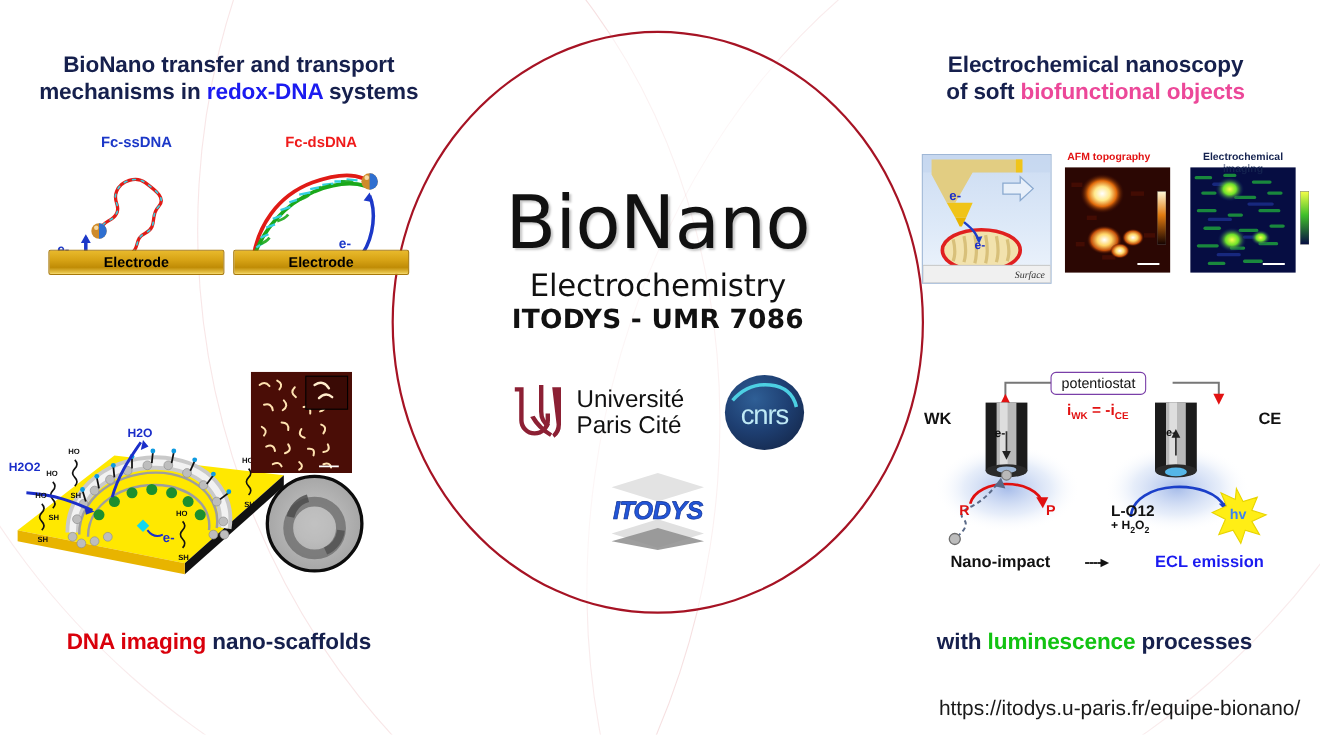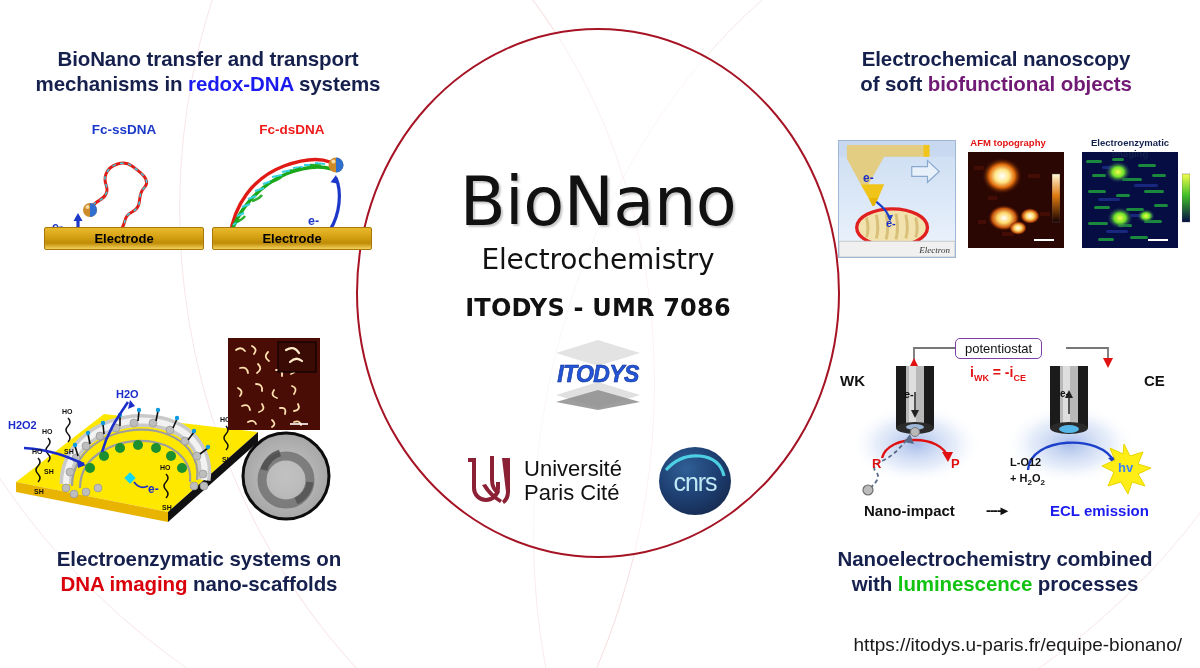--- a/index.html
+++ b/index.html
@@ -38,42 +38,42 @@
     margin-top:142px;
     font-size:67px;line-height:.98;color:#111;letter-spacing:-.5px;
     text-shadow:2px 2px 2px rgba(0,0,0,.22);
     font-family:"DejaVu Sans", sans-serif;font-weight:400;text-align:center;
   }
   #brand-sub{
     margin-top:7px;font-size:28px;color:#111;letter-spacing:-.2px;
     font-family:"DejaVu Sans", sans-serif;font-weight:400;
   }
   #brand-unit{
-    margin-top:18px;font-size:24px;color:#111;font-weight:600;letter-spacing:.2px;
+    font-size:24px;color:#111;font-weight:600;letter-spacing:.2px;
     font-family:"DejaVu Sans", sans-serif;
   }
 
   
   #logo-row{margin-top:34px;display:flex;align-items:center;gap:36px;}
   .upc-logo{display:flex;align-items:center;gap:10px;}
   .upc-mark{width:50px;height:54px;}
   .upc-text{font-size:22px;line-height:1.06;color:#111;font-family:"Liberation Sans",sans-serif;}
   .cnrs-logo{width:74px;height:74px;}
   #itodys-logo{margin-top:16px;width:112px;height:72px;position:relative;}
 
   
   .caption{
     position:absolute;text-align:center;
     font-family:"Liberation Sans", sans-serif;
     font-weight:700;font-size:20.5px;line-height:1.22;
     color:#16204d;letter-spacing:-.1px;
   }
   .hl-blue{color:#1b1bf0;}
   .hl-red{color:#d9000b;}
-  .hl-green-dark{color:#701a75;}
+  .hl-green-dark{color:#ec4899;}
   .hl-green{color:#12c312;}
   #cap-tl{left:8px;top:46px;width:400px;}
   #cap-tr{left:800px;top:46px;width:392px;}
   #cap-bl{left:8px;top:546px;width:382px;}
   #cap-br{left:796px;top:546px;width:398px;}
 
   
   .fig{position:absolute;}
 
   
@@ -128,29 +128,20 @@
   <div class="bg-swoosh sw3"></div>
   <div class="bg-swoosh sw4"></div>
 
   <div id="center-ellipse"></div>
 
   <div id="brand-stack">
     <div id="brand-title">BioNano</div>
     <div id="brand-sub">Electrochemistry</div>
     <div id="brand-unit">ITODYS - UMR 7086</div>
 
-    <div id="itodys-logo">
-      <svg viewBox="0 0 112 72" width="112" height="72">
-        <polygon points="56,2 98,15 56,28 14,15" fill="#e3e3e3"></polygon>
-        <polygon points="56,44 98,57 56,70 14,57" fill="#e0e0e0"></polygon>
-        <polygon points="56,52 98,64 56,72 14,64" fill="#8d8d8d" opacity=".85"></polygon>
-        <text x="56" y="44" text-anchor="middle" font-family="Liberation Sans, sans-serif" font-size="23" font-weight="700" font-style="italic" fill="#2255d8" stroke="#11308f" stroke-width=".6" letter-spacing="-.6">ITODYS</text>
-      </svg>
-    </div>
-
     <div id="logo-row">
 
       <div class="upc-logo">
         <svg class="upc-mark" viewBox="0 0 50 54">
           <path d="M4 4 h8 v30 a10 10 0 0 0 20 0 v-6 h4 v6 a14 14 0 0 1 -28 0 v-26 h-4z" fill="#8c2034"></path>
           <path d="M26 2 h4 v24 q0 8 6 12 l-2 3 q-8 -5 -8 -15z" fill="#8c2034"></path>
           <path d="M38 4 h8 v34 q0 8 -6 12 l-2 -3 q4 -4 4 -9z" fill="#8c2034"></path>
           <path d="M22 30 q6 10 16 16 l-2 3 q-12 -7 -18 -18z" fill="#8c2034"></path>
         </svg>
         <div class="upc-text">
@@ -163,20 +154,29 @@
         <defs>
           <radialGradient id="cnrsg" cx="38%" cy="32%" r="78%">
             <stop offset="0%" stop-color="#2f5f96"></stop>
             <stop offset="55%" stop-color="#1e3f72"></stop>
             <stop offset="100%" stop-color="#15294d"></stop>
           </radialGradient>
         </defs>
         <ellipse cx="37" cy="37" rx="36" ry="34" fill="url(#cnrsg)"></ellipse>
         <path d="M8 26 q14 -16 34 -14 q20 2 24 20" stroke="#4fd7e8" stroke-width="3.2" fill="none" opacity=".95"></path>
         <text x="37" y="47" text-anchor="middle" font-family="Liberation Sans, sans-serif" font-size="25" font-weight="400" fill="#bfe9f5" letter-spacing="-1">cnrs</text>
+      </svg>
+    </div>
+
+    <div id="itodys-logo">
+      <svg viewBox="0 0 112 72" width="112" height="72">
+        <polygon points="56,2 98,15 56,28 14,15" fill="#e3e3e3"></polygon>
+        <polygon points="56,44 98,57 56,70 14,57" fill="#e0e0e0"></polygon>
+        <polygon points="56,52 98,64 56,72 14,64" fill="#8d8d8d" opacity=".85"></polygon>
+        <text x="56" y="44" text-anchor="middle" font-family="Liberation Sans, sans-serif" font-size="23" font-weight="700" font-style="italic" fill="#2255d8" stroke="#11308f" stroke-width=".6" letter-spacing="-.6">ITODYS</text>
       </svg>
     </div>
   </div>
 
   <div class="caption" id="cap-tl">
     <span>BioNano transfer and transport</span><br>
     <span>mechanisms in </span><span class="hl-blue">redox-DNA</span><span> systems</span>
   </div>
 
   <div class="fig" id="fig-ss">
@@ -231,21 +231,21 @@
       <path d="M124 35.5 a7.5 7.5 0 0 1 0 15 z" fill="#2f6fd0"></path>
       <circle cx="121.4" cy="39.5" r="2.1" fill="#ffe7b8" opacity=".85"></circle>
       <path d="M118 108 C 128 92, 130 70, 124 56" stroke="#1c38c8" stroke-width="3.2" fill="none"></path>
       <path d="M124 53 l-5.4 7.3 l8.8 1.6 z" fill="#1c38c8"></path>
     </svg>
     <div class="etxt" style="left:96px;top:92px">e-</div>
     <div class="electrode">Electrode</div>
   </div>
 
   <div class="caption" id="cap-bl">
-    <span>Electroenzymatic systems on</span><br>
+    <br>
     <span class="hl-red">DNA imaging</span><span> nano-scaffolds</span>
   </div>
 
   <div class="fig" id="fig-origami">
     <svg viewBox="0 0 260 190" width="260" height="190" style="position:absolute;left:0;top:0">
       <polygon points="8,130 96,62 250,80 160,160" fill="#ffe800"></polygon>
       <polygon points="160,160 250,80 250,90 160,170" fill="#111"></polygon>
       <polygon points="8,130 160,160 160,170 8,140" fill="#e8b400"></polygon>
 
       <g>
@@ -415,21 +415,21 @@
         <path d="M68 75 q3 14 0 24"></path>
           <path d="M78 78 q3 12 0 20"></path>
       </g>
 
       <path d="M38 62 C 48 70, 50 74, 52 80" stroke="#1b3fc9" stroke-width="2.2" fill="none"></path>
       <path d="M52 82 l3 -7 l-6 1 z" fill="#1b3fc9"></path>
       <rect x="0" y="102" width="118" height="16" fill="#f0f0f0" stroke="#c9c9c9" stroke-width="1"></rect>
     </svg>
     <div style="position:absolute;left:24px;top:30px;font-size:12px;font-weight:700;color:#1b2ec9;font-family:'Liberation Sans',sans-serif">e-</div>
     <div style="position:absolute;left:47px;top:76px;font-size:11px;font-weight:700;color:#1b2ec9;font-family:'Liberation Sans',sans-serif">e-</div>
-    <div style="position:absolute;right:5px;bottom:2px;font-size:9px;font-style:italic;color:#333;font-family:'Liberation Serif',serif">Electron</div>
+    <div style="position:absolute;right:5px;bottom:2px;font-size:9px;font-style:italic;color:#333;font-family:'Liberation Serif',serif">Surface</div>
   </div>
 
   <div class="fig" id="fig-afm-topo">
     <div class="img-cap cap-red">AFM topography</div>
     <svg viewBox="0 0 96 96" width="96" height="96">
       <defs>
         <radialGradient id="hot1" cx="50%" cy="50%" r="50%">
           <stop offset="0%" stop-color="#ffffff"></stop>
             <stop offset="35%" stop-color="#ffe98c"></stop>
           <stop offset="65%" stop-color="#e06a0a"></stop>
@@ -463,21 +463,21 @@
         <stop offset="0%" stop-color="#fff8d8"></stop>
             <stop offset="45%" stop-color="#e07a10"></stop>
         <stop offset="100%" stop-color="#160300"></stop>
           </linearGradient>
         </defs>
       <rect width="10" height="60" fill="url(#cbhot)" stroke="#555" stroke-width=".5"></rect>
     </svg>
   </div>
 
   <div class="fig" id="fig-ec-img">
-    <div class="img-cap cap-navy">Electroenzymatic imaging</div>
+    <div class="img-cap cap-navy">Electrochemical imaging</div>
     <svg viewBox="0 0 96 96" width="96" height="96">
       <defs>
         <radialGradient id="ecg" cx="50%" cy="50%" r="50%">
           <stop offset="0%" stop-color="#f4ff4a"></stop>
             <stop offset="45%" stop-color="#6ee02a"></stop>
           <stop offset="100%" stop-color="#0a1a6e" stop-opacity="0"></stop>
         </radialGradient>
       </defs>
       <rect width="96" height="96" fill="#060d42"></rect>
       <g fill="#1fa83c" opacity=".8">
@@ -517,21 +517,21 @@
         <stop offset="0%" stop-color="#f4ff4a"></stop>
             <stop offset="45%" stop-color="#3fbf2a"></stop>
         <stop offset="100%" stop-color="#060d42"></stop>
           </linearGradient>
         </defs>
       <rect width="10" height="60" fill="url(#cbec)" stroke="#555" stroke-width=".5"></rect>
     </svg>
   </div>
 
   <div class="caption" id="cap-br">
-    <span>Nanoelectrochemistry combined</span><br>
+    <br>
     <span>with </span><span class="hl-green">luminescence</span><span> processes</span>
   </div>
 
   <div class="fig" id="fig-ecl">
     <svg viewBox="0 0 350 200" width="350" height="200" style="position:absolute;left:0;top:0">
 
       <defs>
         <radialGradient id="halo" cx="50%" cy="50%" r="50%">
           <stop offset="0%" stop-color="#5f86d8" stop-opacity=".55"></stop>
           <stop offset="60%" stop-color="#b9cdf0" stop-opacity=".35"></stop>
@@ -590,21 +590,21 @@
 
     <div class="ecl-txt" style="left:2px;top:36px;font-size:15px;font-weight:700;color:#111">WK</div>
     <div class="ecl-txt" style="left:306px;top:36px;font-size:15px;font-weight:700;color:#111">CE</div>
 
     <div class="ecl-txt" style="left:66px;top:52px;font-size:11px;font-weight:700;color:#111">e-</div>
     <div class="ecl-txt" style="left:222px;top:52px;font-size:10px;font-weight:700;color:#111">e-</div>
 
     <div class="ecl-txt" style="left:34px;top:120px;font-size:13px;font-weight:700;color:#e01010">R</div>
     <div class="ecl-txt" style="left:113px;top:120px;font-size:13px;font-weight:700;color:#e01010">P</div>
 
-    <div class="ecl-txt" style="left:172px;top:120px;font-size:11px;font-weight:700;color:#111">L-O12</div>
+    <div class="ecl-txt" style="left:172px;top:120px;font-size:14px;font-weight:700;color:#111">L-O12</div>
     <div class="ecl-txt" style="left:172px;top:136px;font-size:11px;font-weight:700;color:#111">
       <span>+ H</span><sub style="font-size:8px">2</sub><span>O</span><sub style="font-size:8px">2</sub>
     </div>
 
     <div class="ecl-txt" style="left:280px;top:124px;font-size:13px;font-weight:700;color:#3b82f6">hv</div>
 
     <div class="ecl-txt" style="left:26px;top:166px;font-size:15px;font-weight:700;color:#111">Nano-impact</div>
     <div class="ecl-txt" style="left:148px;top:166px;font-size:14px;font-weight:700;color:#111;letter-spacing:-1px">----▸</div>
     <div class="ecl-txt" style="left:212px;top:166px;font-size:15px;font-weight:700;color:#1b1bf0">ECL emission</div>
   </div>

